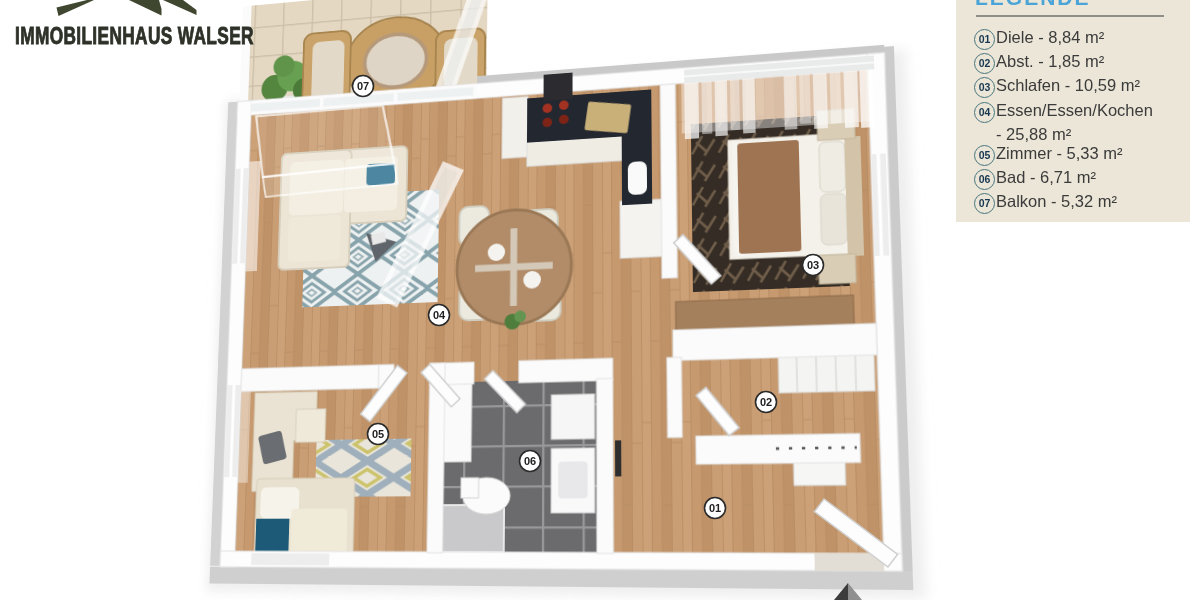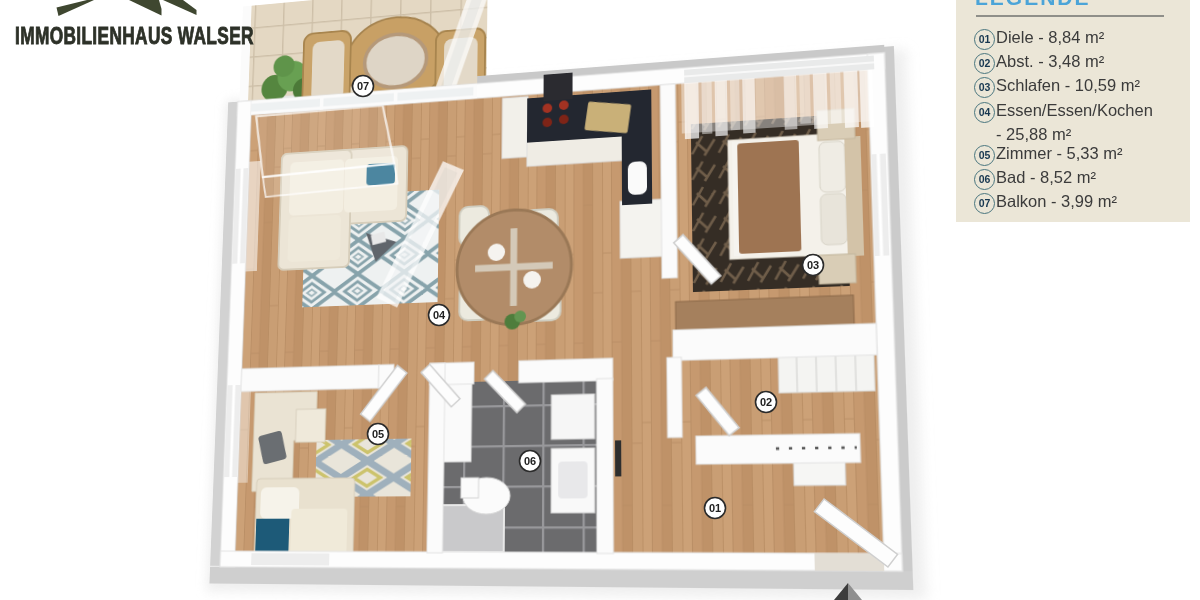--- a/index.html
+++ b/index.html
@@ -294,38 +294,38 @@
 
 <div class="legend">
   <div class="lg-title">LEGENDE</div>
   <div class="lg-hr"></div>
   <div class="lg-row" style="top:28px">
         <span class="lg-num" style="top:1px">01</span>
         <span class="lg-txt">Diele - 8,84 m²</span>
       </div>
   <div class="lg-row" style="top:52px">
         <span class="lg-num" style="top:1px">02</span>
-        <span class="lg-txt">Abst. - 3,48 m²</span>
+        <span class="lg-txt">Abst. - 1,85 m²</span>
       </div>
   <div class="lg-row" style="top:76px">
         <span class="lg-num" style="top:1px">03</span>
         <span class="lg-txt">Schlafen - 10,59 m²</span>
       </div>
   <div class="lg-row" style="top:101px">
         <span class="lg-num" style="top:1px">04</span>
         <span class="lg-txt">Essen/Essen/Kochen</span>
       </div>
   <div class="lg-row" style="top:125px">
         <span class="lg-txt">- 25,88 m²</span>
       </div>
   <div class="lg-row" style="top:144px">
         <span class="lg-num" style="top:1px">05</span>
         <span class="lg-txt">Zimmer - 5,33 m²</span>
       </div>
   <div class="lg-row" style="top:168px">
         <span class="lg-num" style="top:1px">06</span>
-        <span class="lg-txt">Bad - 8,52 m²</span>
+        <span class="lg-txt">Bad - 6,71 m²</span>
       </div>
   <div class="lg-row" style="top:192px">
         <span class="lg-num" style="top:1px">07</span>
-        <span class="lg-txt">Balkon - 3,99 m²</span>
+        <span class="lg-txt">Balkon - 5,32 m²</span>
       </div>
 </div>
 </div>
 </body></html>

